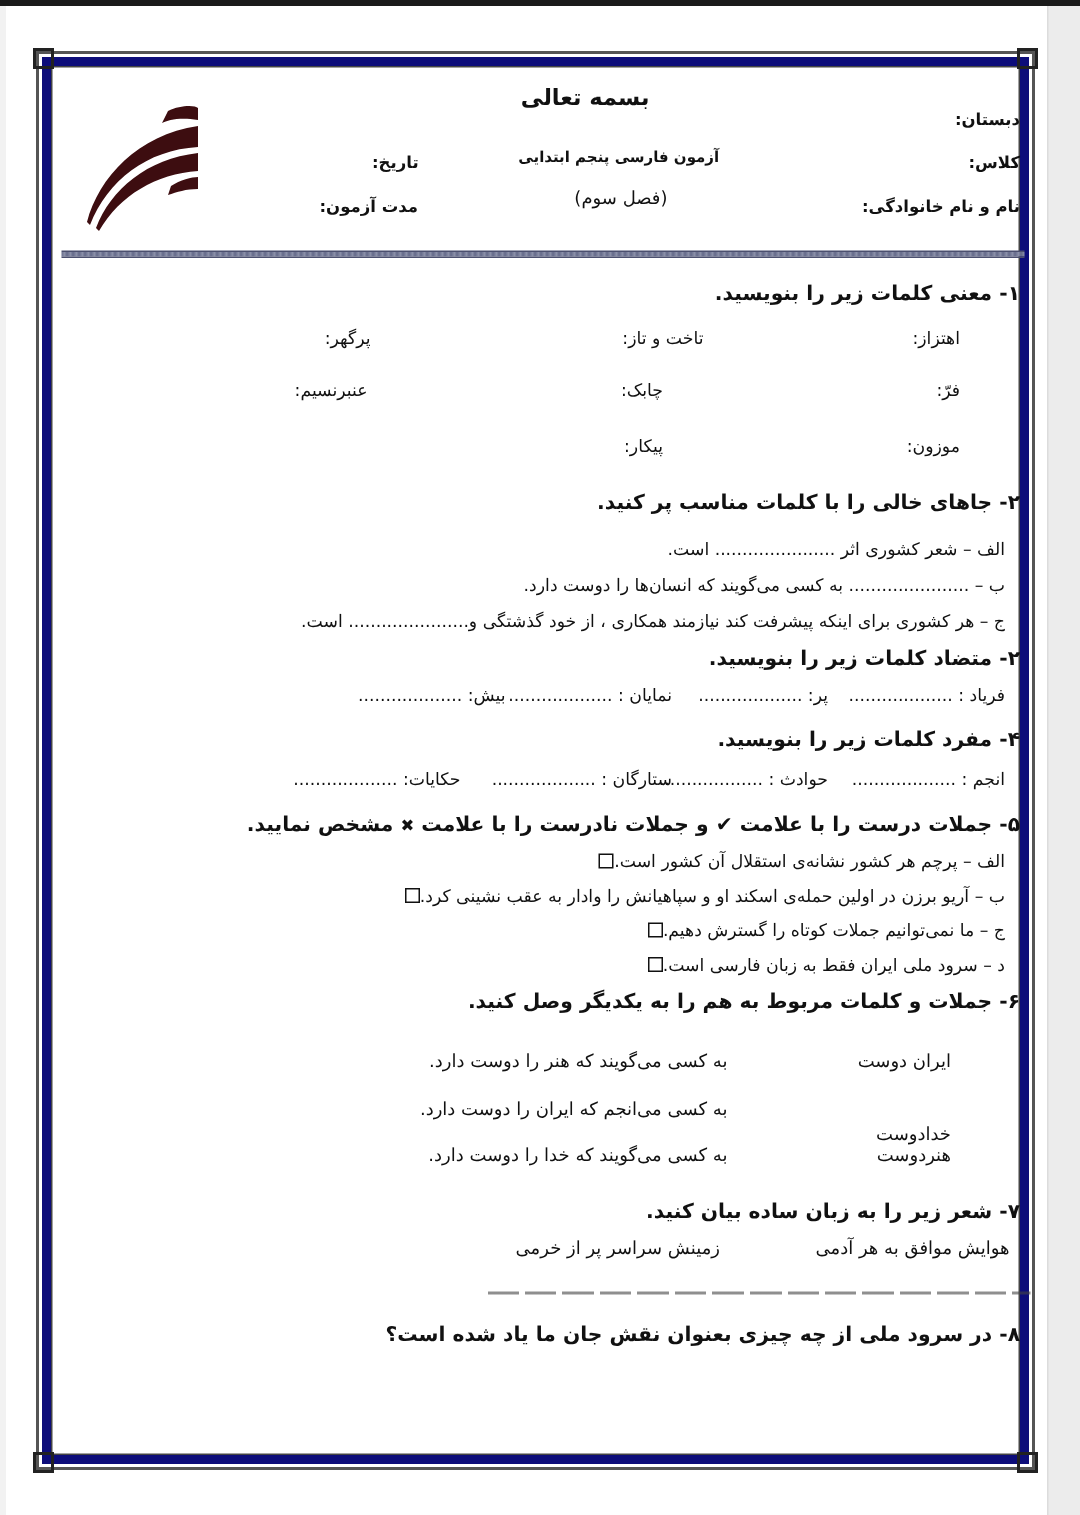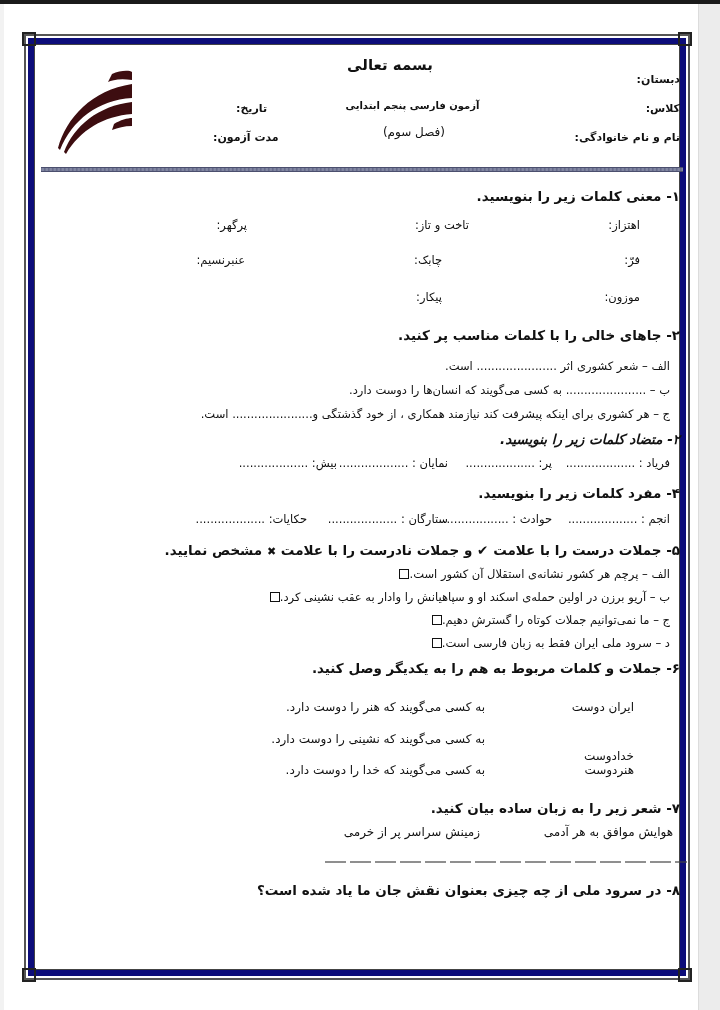--- a/index.html
+++ b/index.html
@@ -45,21 +45,21 @@
     .title-sub { font-size: 10px; font-weight: bold; }
     .subtitle { font-size: 12px; }
 
     .sep {
       position: absolute; left: 41px; top: 167px; width: 642px; height: 5px;
       background: repeating-linear-gradient(90deg, #6a6f8e 0px, #8a8fa8 2px, #5d6283 4px);
       border-top: 1px solid #4b4f6e; border-bottom: 1px solid #4b4f6e;
     }
 
     .q { font-size: 13.5px; font-weight: bold; }
-    .q.italic { font-style: italic; }
+    .q.italic { }
     .t { font-size: 11.5px; }
     .t2 { font-size: 12px; }
 
     .checkbox {
       display: inline-block; width: 10px; height: 10px; border: 1px solid #111;
       vertical-align: -1px; margin-left: 1px;
     }
     .dash-line {
       position: absolute; left: 325px; top: 861px; width: 362px; height: 2px;
       background: repeating-linear-gradient(90deg, #444 0px, #444 21px, transparent 21px, transparent 25px);
@@ -88,21 +88,21 @@
   <path d="M12 84 C22 58,46 38,80 34 L80 46 C52 48,28 62,14 86 Z" fill="#3d0d10"></path>
   <path d="M62 56 C68 52,76 50,80 50 L80 58 C72 58,66 60,60 62 Z" fill="#3d0d10"></path>
 </svg>
 
 <div class="abs rtl title-main" style="left:330px; top:56px; width:120px; text-align:center;">بسمه تعالی</div>
 <div class="abs rtl hdr-small" style="right:40px; top:73px;">دبستان:</div>
 <div class="abs rtl hdr-small" style="right:40px; top:102px;text-align:right;">کلاس:</div>
 <div class="abs rtl hdr-small" style="right:40px; top:131px;">نام و نام خانوادگی:</div>
 <div class="abs rtl title-sub" style="left:330px; top:100px; width:165px; text-align:center;">آزمون فارسی پنجم ابتدایی</div>
 <div class="abs rtl subtitle" style="left:355px; top:125px; width:90px; text-align:right;">(فصل سوم)</div>
-<div class="abs rtl hdr-small" style="left:236px; top:102px;">تاریخ:</div>
+<div class="abs rtl hdr-small" style="left:248px; top:102px;">تاریخ:</div>
 <div class="abs rtl hdr-small" style="left:213px; top:131px;">مدت آزمون:</div>
 
 <div class="sep"></div>
 
 <div class="abs rtl q" style="right:40px; top:188px;">۱- معنی کلمات زیر را بنویسید.</div>
 <div class="abs rtl t" style="right:80px; top:218px;">اهتزاز:</div>
 <div class="abs rtl t" style="right:251px; top:218px;">تاخت و تاز:</div>
 <div class="abs rtl t" style="right:473px; top:218px;">پرگهر:</div>
 <div class="abs rtl t" style="right:80px; top:253px;">فرّ:</div>
 <div class="abs rtl t" style="right:278px; top:253px;">چابک:</div>
@@ -145,21 +145,21 @@
 </div>
 <div class="abs rtl t" style="right:50px; top:636px;">
   <span>د – سرود ملی ایران فقط به زبان فارسی است.</span><span class="checkbox"></span>
 </div>
 
 <div class="abs rtl q" style="right:40px; top:660px;">۶- جملات و کلمات مربوط به هم را به یکدیگر وصل کنید.</div>
 <div class="abs rtl t2" style="right:86px; top:700px;">ایران دوست</div>
 <div class="abs rtl t2" style="right:86px; top:732px;margin-top:17px;">خدادوست</div>
 <div class="abs rtl t2" style="right:86px; top:763px;">هنردوست</div>
 <div class="abs rtl t2" style="right:235px; top:700px;">به کسی می‌گویند که هنر را دوست دارد.</div>
-<div class="abs rtl t2" style="right:235px; top:732px;">به کسی می‌گویند که نشینی را دوست دارد.</div>
+<div class="abs rtl t2" style="right:235px; top:732px;">به کسی می‌انجم که ایران را دوست دارد.</div>
 <div class="abs rtl t2" style="right:235px; top:763px;">به کسی می‌گویند که خدا را دوست دارد.</div>
 
 <div class="abs rtl q" style="right:40px; top:800px;">۷- شعر زیر را به زبان ساده بیان کنید.</div>
 <div class="abs rtl t2" style="right:47px; top:825px;">هوایش موافق به هر آدمی</div>
 <div class="abs rtl t2" style="right:240px; top:825px;">زمینش سراسر پر از خرمی</div>
 <div class="dash-line"></div>
 
 <div class="abs rtl q" style="right:40px; top:882px;">۸- در سرود ملی از چه چیزی بعنوان نقش جان ما یاد شده است؟</div>
 
 </body></html>

